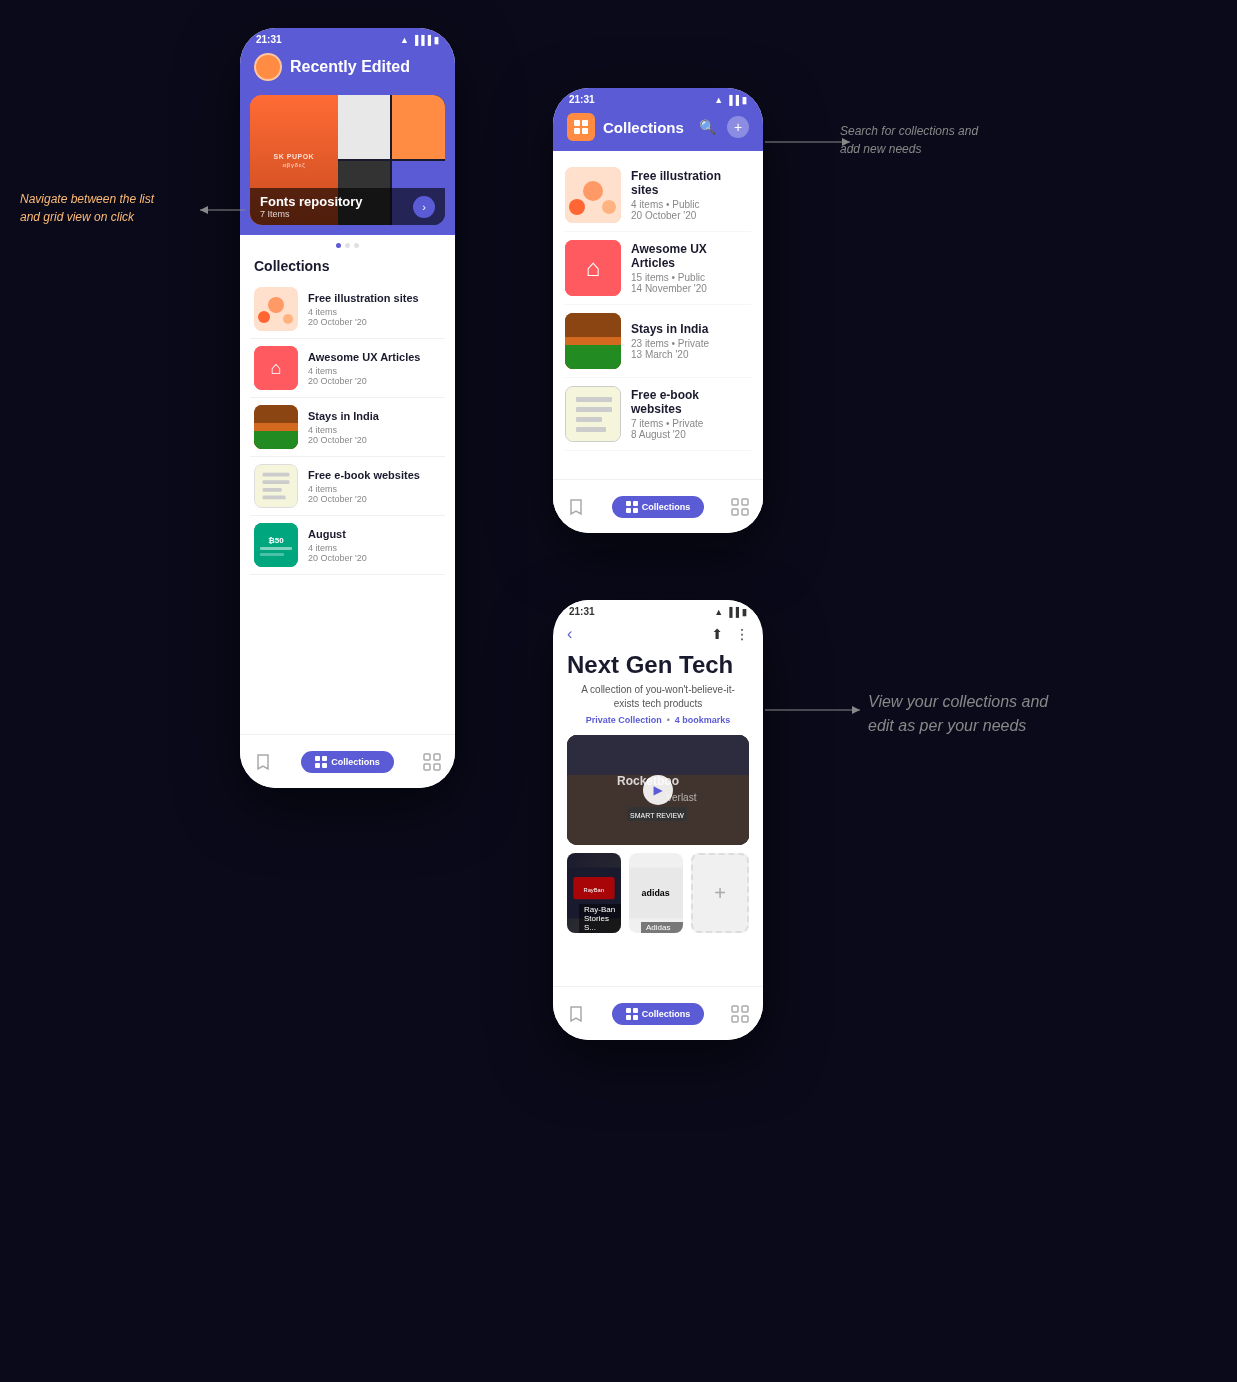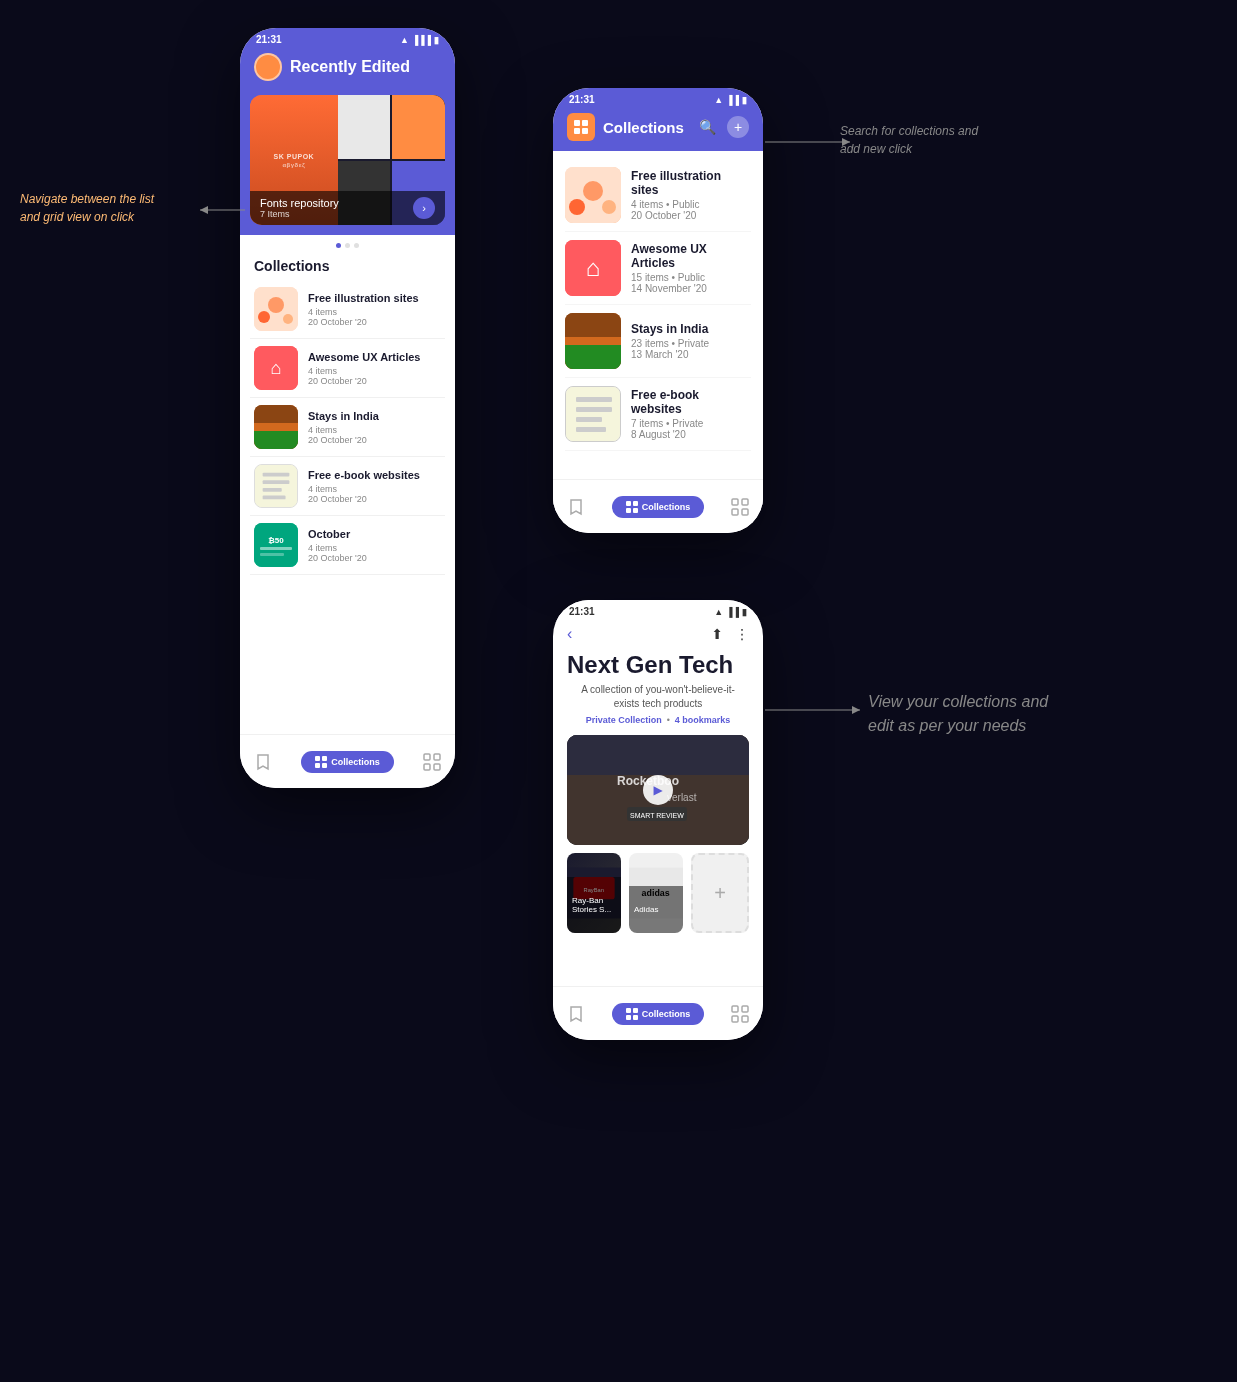--- a/index.html
+++ b/index.html
@@ -93,21 +93,21 @@
     .hero-card-overlay {
       position: absolute;
       bottom: 0; left: 0; right: 0;
       background: rgba(0,0,0,0.6);
       padding: 6px 10px;
       display: flex;
       align-items: center;
       justify-content: space-between;
     }
 
-    .hero-card-title { color: #fff; font-size: 11px; font-weight: 400; }
+    .hero-card-title { color: #fff; font-size: 13px; font-weight: 700; }
     .hero-card-sub { color: rgba(255,255,255,0.8); font-size: 9px; }
 
     .circle-btn {
       width: 22px; height: 22px;
       border-radius: 50%;
       background: #5b5bd6;
       display: flex; align-items: center; justify-content: center;
       color: #fff;
       font-size: 11px;
       flex-shrink: 0;
@@ -364,25 +364,25 @@
     .small-card {
       flex: 1;
       height: 80px;
       border-radius: 8px;
       overflow: hidden;
       position: relative;
     }
 
     .small-card-label {
       position: absolute;
-      bottom: 0; left: 0; right: 0;
+      bottom: 0; left: 12px; right: 0;
       background: rgba(0,0,0,0.5);
       color: #fff;
       font-size: 8px;
-      padding: 19px 5px;
+      padding: 1px 5px;
     }
 
     .add-card {
       flex: 1;
       height: 80px;
       border-radius: 8px;
       background: #f0f0f0;
       display: flex;
       align-items: center;
       justify-content: center;
@@ -595,21 +595,21 @@
         <div class="collection-item">
           <div class="collection-thumb" style="background:linear-gradient(135deg,#00a67e,#00d4a0);">
             <svg width="44" height="44" viewBox="0 0 44 44">
                 <rect width="44" height="44" fill="#00a67e"></rect>
                 <text x="22" y="20" text-anchor="middle" font-size="8" fill="white" font-weight="bold">₿50</text>
                 <rect x="6" y="24" width="32" height="3" rx="1" fill="rgba(255,255,255,0.5)"></rect>
                 <rect x="6" y="30" width="24" height="3" rx="1" fill="rgba(255,255,255,0.3)"></rect>
               </svg>
           </div>
           <div class="collection-info">
-            <div class="collection-name">October</div>
+            <div class="collection-name">August</div>
             <div class="collection-meta">
               <span>4 items</span><br>
               <span>20 October '20</span>
             </div>
           </div>
         </div>
 
       </div>
     </div>
 
@@ -877,21 +877,21 @@
   <span>and grid view on click</span>
 </div>
 
 <svg style="position:absolute;left:190px;top:200px;" width="60" height="20">
   <line x1="55" y1="10" x2="10" y2="10" stroke="#888" stroke-width="1"></line>
   <polygon points="10,10 18,6 18,14" fill="#888"></polygon>
 </svg>
 
 <div class="annotation" style="left:840px; top:122px; color:#888; font-size:12px; width:200px;">
   <span>Search for collections and</span><br>
-  <span>add new click</span>
+  <span>add new needs</span>
 </div>
 
 <svg style="position:absolute;left:765px;top:132px;" width="95" height="20">
   <line x1="0" y1="10" x2="85" y2="10" stroke="#888" stroke-width="1"></line>
   <polygon points="85,10 77,6 77,14" fill="#888"></polygon>
 </svg>
 
 <div class="annotation" style="left:868px; top:690px; color:#888; font-size:16px; width:200px;">
   <span>View your collections and</span><br>
   <span>edit as per your needs</span>

